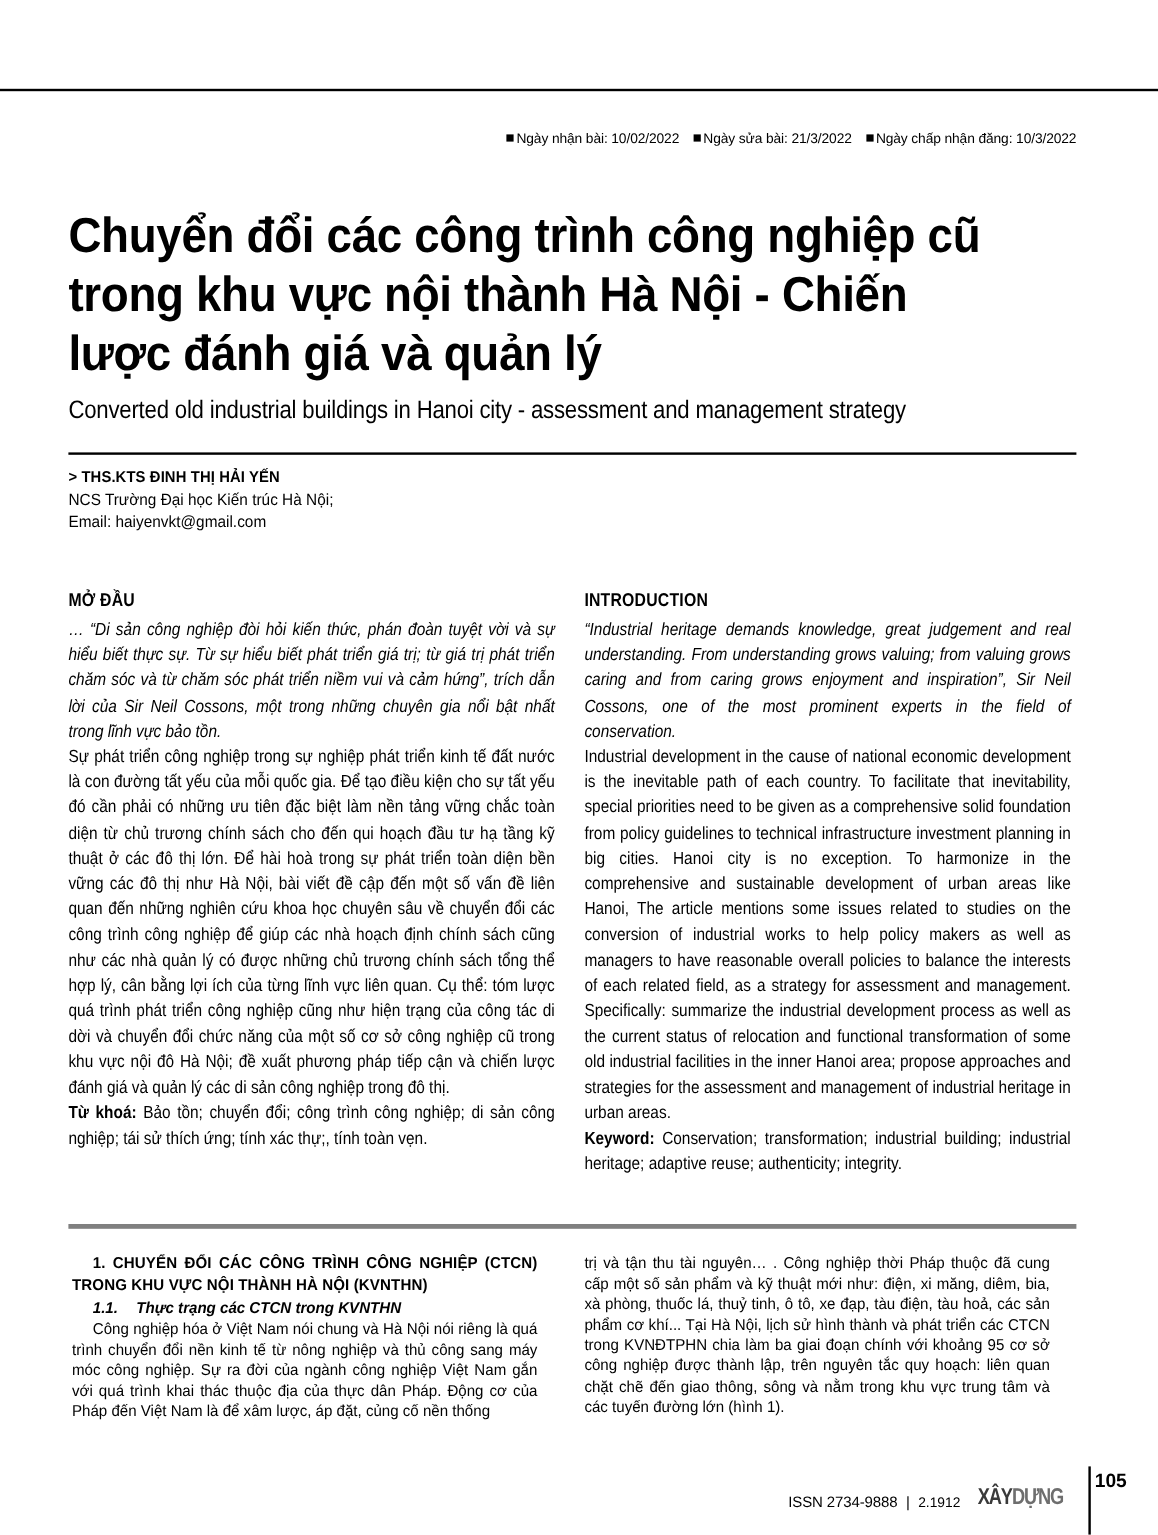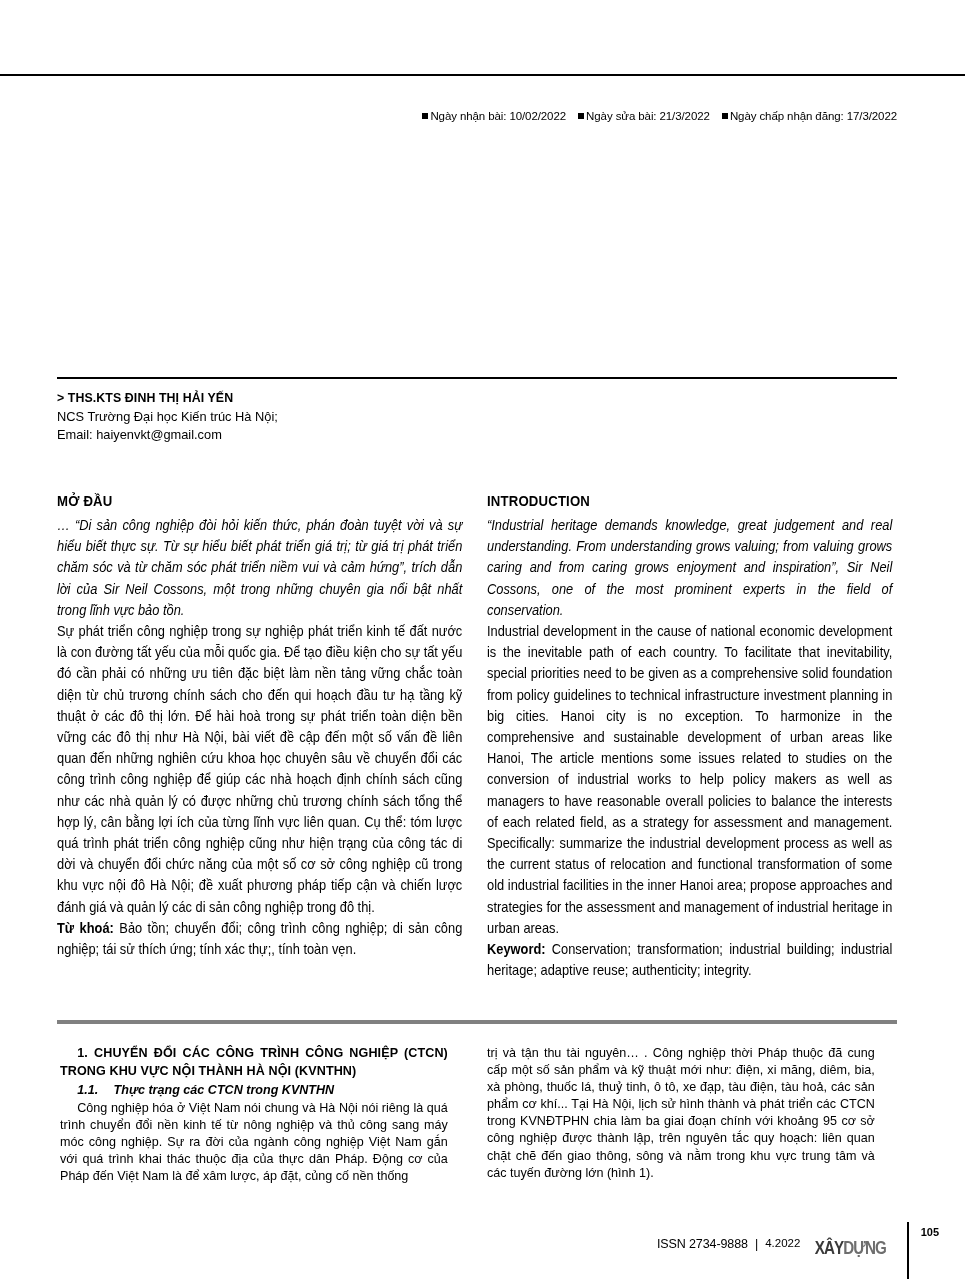--- a/index.html
+++ b/index.html
@@ -187,21 +187,21 @@
     text-align: justify;
   }
   .body-p.noindent { text-indent: 0; }
 
   
   .footer {
     position: absolute;
     right: 68px;
     bottom: 20px;
     display: flex;
-    align-items: flex-start;
+    align-items: flex-end;
     font-size: 12.5px;
     white-space: nowrap;
   }
   .issn { letter-spacing: -0.1px; }
   .sep-bar { margin: 0 7px; }
   .issue { font-size: 11.5px; margin-right: 6px; }
   .logo {
     font-family: "Liberation Sans Narrow", "Liberation Sans", sans-serif;
     font-weight: 700;
     font-size: 19px;
@@ -218,36 +218,40 @@
     bottom: 0;
     top: 1222px;
     width: 2px;
     background: #000;
   }
   .pagenum {
     position: absolute;
     right: 26px;
     top: 1226px;
     font-weight: 700;
-    font-size: 11px;
+    font-size: 16px;
   }
 </style>
 </head>
 <body>
 
 <div class="page">
 
   <div class="top-rule"></div>
 
   <div class="dates">
     <span class="dt"><span class="sq"></span><span>Ngày nhận bài: 10/02/2022</span></span>
     <span class="dt"><span class="sq"></span><span>Ngày sửa bài: 21/3/2022</span></span>
-    <span class="dt"><span class="sq"></span><span>Ngày chấp nhận đăng: 17/3/2022</span></span>
-  </div>
-
+    <span class="dt"><span class="sq"></span><span>Ngày chấp nhận đăng: 10/3/2022</span></span>
+  </div>
+
+  <div class="title-wrap">
+    <h1 class="title">Chuyển đổi các công trình công nghiệp cũ trong khu vực nội thành Hà Nội - Chiến lược đánh giá và quản lý</h1>
+    <div class="subtitle">Converted old industrial buildings in Hanoi city - assessment and management strategy</div>
+  </div>
   <div class="title-rule"></div>
 
   <div class="author-block">
     <div class="author-name">&gt; THS.KTS ĐINH THỊ HẢI YẾN</div>
     <div class="author-aff">NCS Trường Đại học Kiến trúc Hà Nội;</div>
     <div class="author-email">Email: haiyenvkt@gmail.com</div>
   </div>
 
   <div class="col col-left">
     <div class="sec-head">MỞ ĐẦU</div>
@@ -271,19 +275,19 @@
     <p class="body-p">Công nghiệp hóa ở Việt Nam nói chung và Hà Nội nói riêng là quá trình chuyển đổi nền kinh tế từ nông nghiệp và thủ công sang máy móc công nghiệp. Sự ra đời của ngành công nghiệp Việt Nam gắn với quá trình khai thác thuộc địa của thực dân Pháp. Động cơ của Pháp đến Việt Nam là để xâm lược, áp đặt, củng cố nền thống</p>
   </div>
 
   <div class="bcol bcol-right">
     <p class="body-p noindent">trị và tận thu tài nguyên… . Công nghiệp thời Pháp thuộc đã cung cấp một số sản phẩm và kỹ thuật mới như: điện, xi măng, diêm, bia, xà phòng, thuốc lá, thuỷ tinh, ô tô, xe đạp, tàu điện, tàu hoả, các sản phẩm cơ khí... Tại Hà Nội, lịch sử hình thành và phát triển các CTCN trong KVNĐTPHN chia làm ba giai đoạn chính với khoảng 95 cơ sở công nghiệp được thành lập, trên nguyên tắc quy hoạch: liên quan chặt chẽ đến giao thông, sông và nằm trong khu vực trung tâm và các tuyến đường lớn (hình 1).</p>
   </div>
 
   <div class="footer">
     <span class="issn">ISSN 2734-9888</span>
     <span class="sep-bar">|</span>
-    <span class="issue">4.2022</span>
+    <span class="issue">2.1912</span>
     <span class="logo"><span class="dark">XÂY</span><span>DỰNG</span></span>
   </div>
   <div class="pagenum-rule"></div>
   <div class="pagenum">105</div>
 
 </div>
 
 </body></html>

